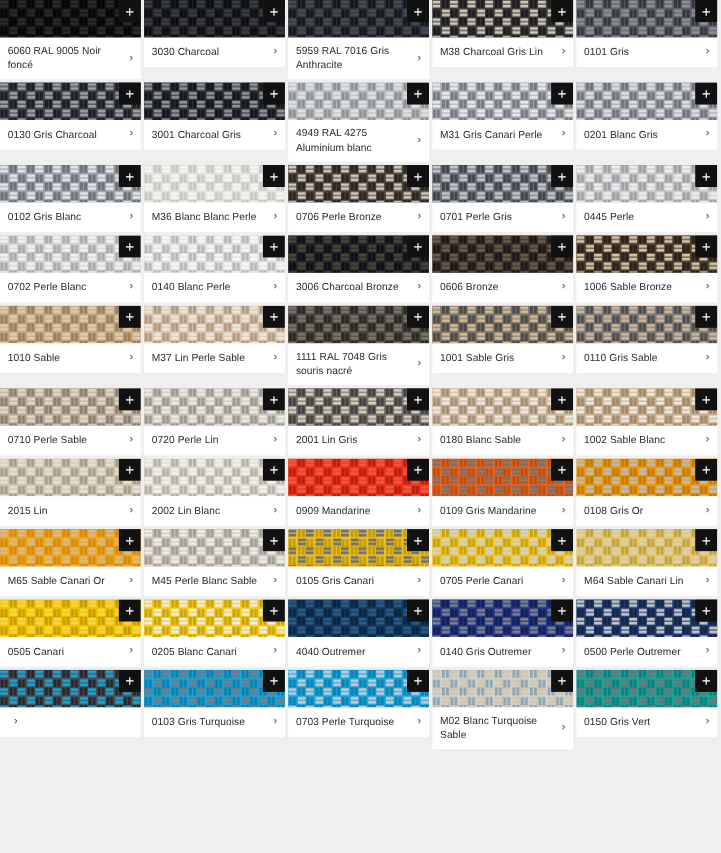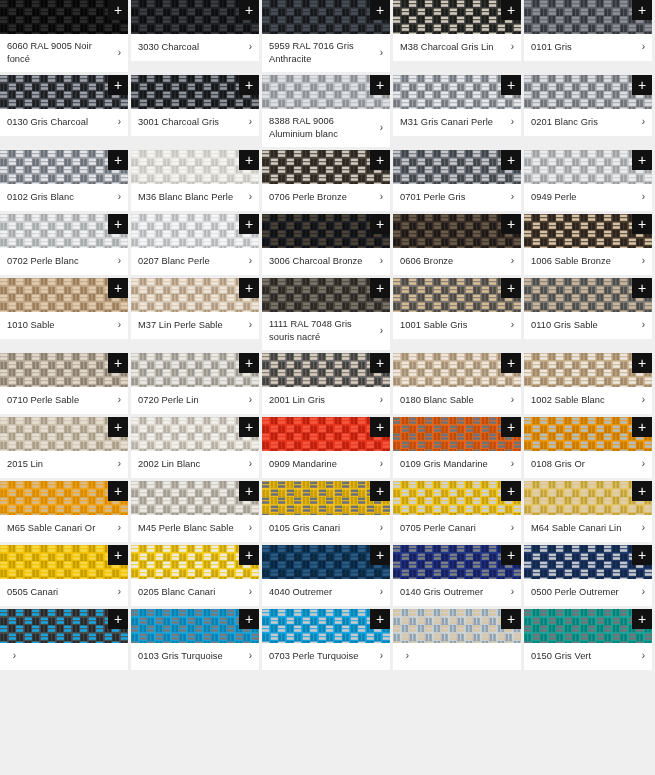--- a/index.html
+++ b/index.html
@@ -280,21 +280,21 @@
               <rect x="0.6" y="8.8" width="2.6" height="7.2" fill="#8d9196"></rect>
               <rect x="4.2" y="8.8" width="2.6" height="7.2" fill="#8d9196"></rect>
               <rect width="16" height="16" fill="none" stroke="rgba(0,0,0,0.10)" stroke-width="0.6"></rect>
             </pattern>
           </defs>
           <rect width="128" height="34" fill="url(#w7)"></rect>
         </svg>
         <div class="add-btn">+</div>
       </div>
       <div class="label-row">
-        <span class="label-text">8388 RAL 9006 Aluminium blanc</span>
+        <span class="label-text">4949 RAL 4275 Aluminium blanc</span>
         <span class="chevron">›</span>
       </div>
     </div>
     <div class="card">
       <div class="swatch" style="background: rgb(168, 172, 177);">
         <svg class="weave" width="128" height="34" viewBox="0 0 128 34" preserveAspectRatio="none" xmlns="http://www.w3.org/2000/svg">
           <defs>
             <pattern id="w8" width="16" height="16" patternUnits="userSpaceOnUse">
               <rect width="16" height="16" fill="#a8acb1"></rect>
               <rect x="0" y="0.6" width="7.2" height="2.6" fill="#e7e9ec"></rect>
@@ -462,21 +462,21 @@
               <rect x="0.6" y="8.8" width="2.6" height="7.2" fill="#9ea1a4"></rect>
               <rect x="4.2" y="8.8" width="2.6" height="7.2" fill="#9ea1a4"></rect>
               <rect width="16" height="16" fill="none" stroke="rgba(0,0,0,0.10)" stroke-width="0.6"></rect>
             </pattern>
           </defs>
           <rect width="128" height="34" fill="url(#w14)"></rect>
         </svg>
         <div class="add-btn">+</div>
       </div>
       <div class="label-row">
-        <span class="label-text">0949 Perle</span>
+        <span class="label-text">0445 Perle</span>
         <span class="chevron">›</span>
       </div>
     </div>
     <div class="card">
       <div class="swatch" style="background: rgb(207, 209, 210);">
         <svg class="weave" width="128" height="34" viewBox="0 0 128 34" preserveAspectRatio="none" xmlns="http://www.w3.org/2000/svg">
           <defs>
             <pattern id="w15" width="16" height="16" patternUnits="userSpaceOnUse">
               <rect width="16" height="16" fill="#cfd1d2"></rect>
               <rect x="0" y="0.6" width="7.2" height="2.6" fill="#f0f1f2"></rect>
@@ -514,21 +514,21 @@
               <rect x="0.6" y="8.8" width="2.6" height="7.2" fill="#b6b8ba"></rect>
               <rect x="4.2" y="8.8" width="2.6" height="7.2" fill="#b6b8ba"></rect>
               <rect width="16" height="16" fill="none" stroke="rgba(0,0,0,0.10)" stroke-width="0.6"></rect>
             </pattern>
           </defs>
           <rect width="128" height="34" fill="url(#w16)"></rect>
         </svg>
         <div class="add-btn">+</div>
       </div>
       <div class="label-row">
-        <span class="label-text">0207 Blanc Perle</span>
+        <span class="label-text">0140 Blanc Perle</span>
         <span class="chevron">›</span>
       </div>
     </div>
     <div class="card">
       <div class="swatch" style="background: rgb(34, 36, 42);">
         <svg class="weave" width="128" height="34" viewBox="0 0 128 34" preserveAspectRatio="none" xmlns="http://www.w3.org/2000/svg">
           <defs>
             <pattern id="w17" width="16" height="16" patternUnits="userSpaceOnUse">
               <rect width="16" height="16" fill="#22242a"></rect>
               <rect x="0" y="0.6" width="7.2" height="2.6" fill="#4c4336"></rect>
@@ -1345,20 +1345,21 @@
               <rect x="0.6" y="8.8" width="2.6" height="7.2" fill="#8fa4b0"></rect>
               <rect x="4.2" y="8.8" width="2.6" height="7.2" fill="#8fa4b0"></rect>
               <rect width="16" height="16" fill="none" stroke="rgba(0,0,0,0.10)" stroke-width="0.6"></rect>
             </pattern>
           </defs>
           <rect width="128" height="34" fill="url(#w48)"></rect>
         </svg>
         <div class="add-btn">+</div>
       </div>
       <div class="label-row">
+        <span class="label-text">M02 Blanc Turquoise Sable</span>
         <span class="chevron">›</span>
       </div>
     </div>
     <div class="card">
       <div class="swatch" style="background: rgb(22, 167, 155);">
         <svg class="weave" width="128" height="34" viewBox="0 0 128 34" preserveAspectRatio="none" xmlns="http://www.w3.org/2000/svg">
           <defs>
             <pattern id="w49" width="16" height="16" patternUnits="userSpaceOnUse">
               <rect width="16" height="16" fill="#16a79b"></rect>
               <rect x="0" y="0.6" width="7.2" height="2.6" fill="#6f7478"></rect>

